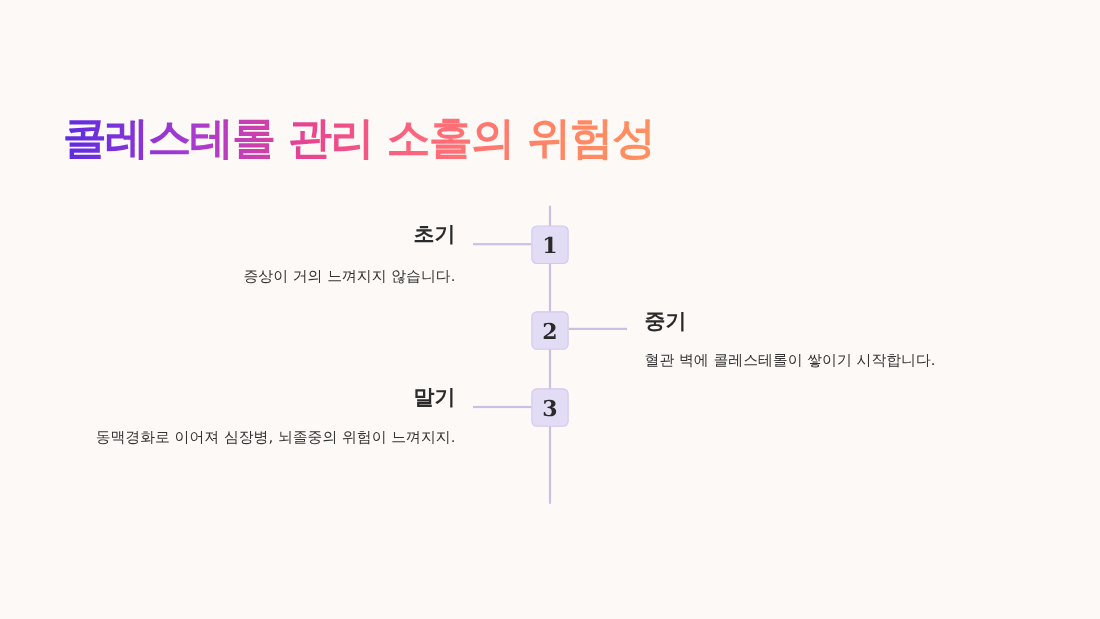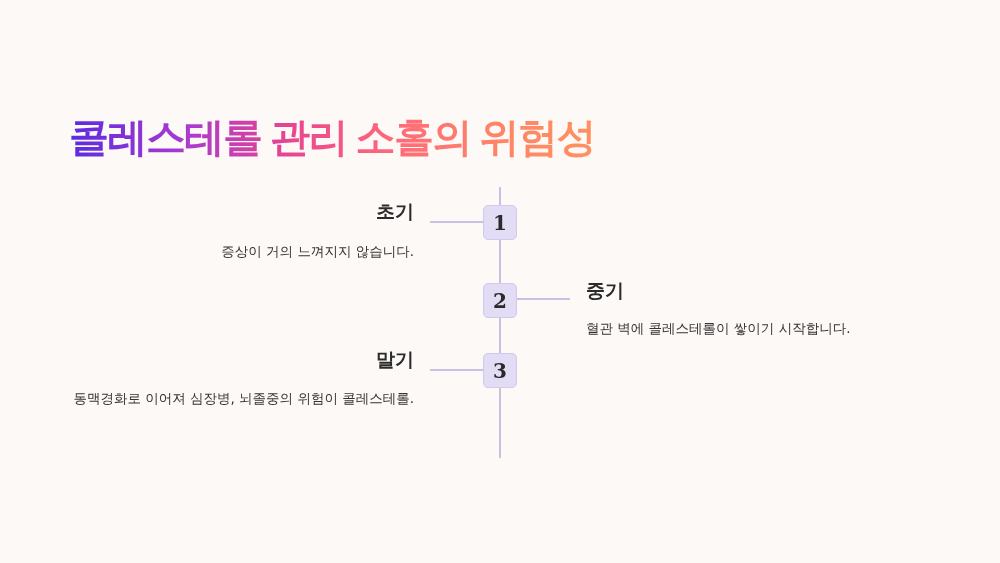--- a/index.html
+++ b/index.html
@@ -58,39 +58,38 @@
       font-size: 20px;
       color: #2a2a2a;
     }
     .heading {
       position: absolute;
       font-size: 19px;
       font-weight: bold;
       color: #2b2b2b;
       white-space: nowrap;
       line-height: 24px;
-      font-family: Liberation Mono, monospace;
     }
     .desc {
       position: absolute;
       font-size: 13.5px;
       color: #333333;
       white-space: nowrap;
       line-height: 20px;
       text-align: center;
     }
     .right-align {
       text-align: right;
     }
   </style>
 </head>
 <body>
 
 <div>
-  <h1 class="title" style="margin:12px;font-family:Liberation Serif, serif;">콜레스테롤 관리 소홀의 위험성</h1>
+  <h1 class="title" style="margin:0;">콜레스테롤 관리 소홀의 위험성</h1>
 
   <div>
     <div class="vline"></div>
 
     <div>
       <div class="hline" style="left:430px; top:221px; width:53px;"></div>
       <div class="step-box" style="top:205px;">
         <span>1</span>
       </div>
       <div class="heading right-align" style="right:586px; top:201px;">초기</div>
@@ -105,16 +104,16 @@
       <div class="heading" style="left:586px; top:280px;text-align:right;">중기</div>
       <div class="desc" style="left:586px; top:318px;">혈관 벽에 콜레스테롤이 쌓이기 시작합니다.</div>
     </div>
 
     <div>
       <div class="hline" style="left:430px; top:369px; width:53px;"></div>
       <div class="step-box" style="top:353px;">
         <span>3</span>
       </div>
       <div class="heading right-align" style="right:586px; top:349px;">말기</div>
-      <div class="desc right-align" style="right:586px; top:388px;">동맥경화로 이어져 심장병, 뇌졸중의 위험이 콜레스테롤.</div>
+      <div class="desc right-align" style="right:586px; top:388px;">동맥경화로 이어져 심장병, 뇌졸중의 위험이 느껴지지.</div>
     </div>
   </div>
 </div>
 
 </body></html>

